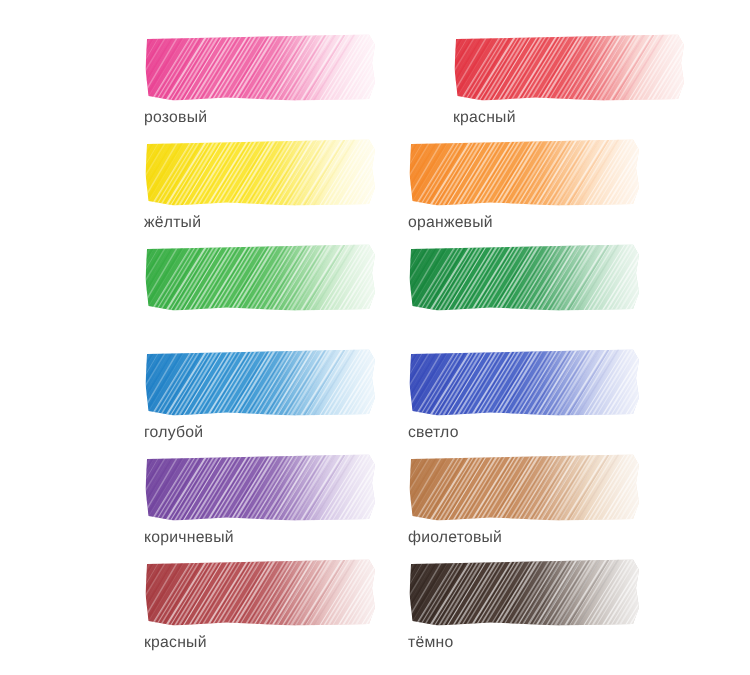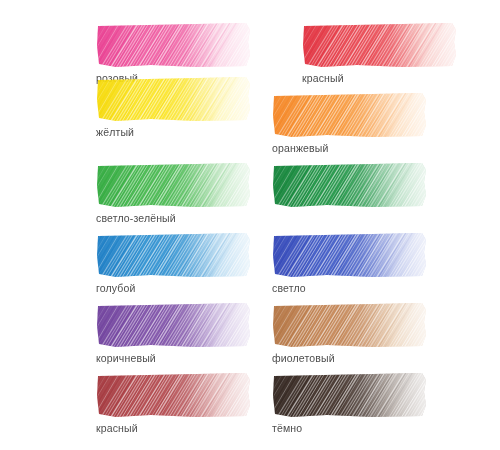--- a/index.html
+++ b/index.html
@@ -313,21 +313,21 @@
               <line x1="91.19999999999997" y1="50" x2="124.31999999999996" y2="-4" stroke="#e02a39" stroke-width="1.15" opacity="0.33"></line>
               <line x1="97.49999999999997" y1="50" x2="130.61999999999998" y2="-4" stroke="#e02a39" stroke-width="1.15" opacity="0.33"></line>
               <line x1="103.79999999999997" y1="50" x2="136.91999999999996" y2="-4" stroke="#e02a39" stroke-width="1.15" opacity="0.33"></line>
               <line x1="110.09999999999997" y1="50" x2="143.21999999999997" y2="-4" stroke="#e02a39" stroke-width="1.15" opacity="0.33"></line>
               <rect x="0" y="0" width="155" height="46" fill="url(#f1)"></rect>
             </g>
           </svg>
         </div>
         <div class="label">красный</div>
       </div>
-      <div class="swatch-cell" style="left: 96px; top: 76px;">
+      <div class="swatch-cell" style="left: 96px; top: 92px;">
         <div class="swatch-wrap">
           <svg width="155" height="46" viewBox="0 0 155 46">
             <defs>
               <linearGradient id="g2" x1="0" y1="0" x2="1" y2="0">
                 <stop offset="0" stop-color="#f5d800" stop-opacity="1"></stop>
                 <stop offset="0.3" stop-color="#fbe422" stop-opacity="1"></stop>
                 <stop offset="0.58" stop-color="#fbe422" stop-opacity="0.95"></stop>
                 <stop offset="0.78" stop-color="#fdf18f" stop-opacity="0.95"></stop>
                 <stop offset="1" stop-color="#fdf18f" stop-opacity="0.55"></stop>
               </linearGradient>
@@ -719,21 +719,20 @@
               <line x1="78.59999999999998" y1="50" x2="111.71999999999997" y2="-4" stroke="#2aa738" stroke-width="1.15" opacity="0.33"></line>
               <line x1="84.89999999999998" y1="50" x2="118.01999999999998" y2="-4" stroke="#2aa738" stroke-width="1.15" opacity="0.33"></line>
               <line x1="91.19999999999997" y1="50" x2="124.31999999999996" y2="-4" stroke="#2aa738" stroke-width="1.15" opacity="0.33"></line>
               <line x1="97.49999999999997" y1="50" x2="130.61999999999998" y2="-4" stroke="#2aa738" stroke-width="1.15" opacity="0.33"></line>
               <line x1="103.79999999999997" y1="50" x2="136.91999999999996" y2="-4" stroke="#2aa738" stroke-width="1.15" opacity="0.33"></line>
               <line x1="110.09999999999997" y1="50" x2="143.21999999999997" y2="-4" stroke="#2aa738" stroke-width="1.15" opacity="0.33"></line>
               <rect x="0" y="0" width="155" height="46" fill="url(#f4)"></rect>
             </g>
           </svg>
         </div>
-        <div class="label">светло-зелёный</div>
       </div>
       <div class="swatch-cell" style="left: 272px; top: 162px;">
         <div class="swatch-wrap">
           <svg width="155" height="46" viewBox="0 0 155 46">
             <defs>
               <linearGradient id="g5" x1="0" y1="0" x2="1" y2="0">
                 <stop offset="0" stop-color="#0b7e32" stop-opacity="1"></stop>
                 <stop offset="0.3" stop-color="#17913f" stop-opacity="1"></stop>
                 <stop offset="0.58" stop-color="#17913f" stop-opacity="0.95"></stop>
                 <stop offset="0.78" stop-color="#7cc393" stop-opacity="0.95"></stop>

